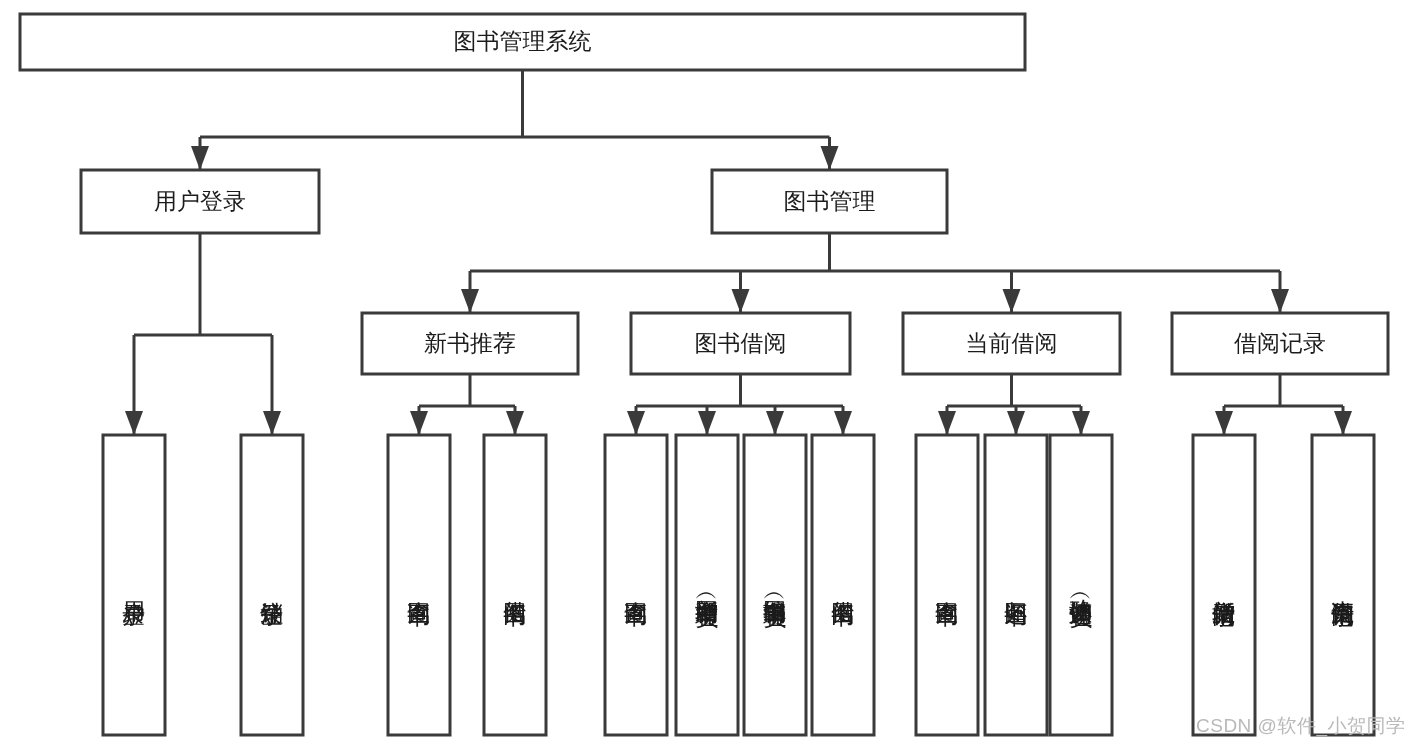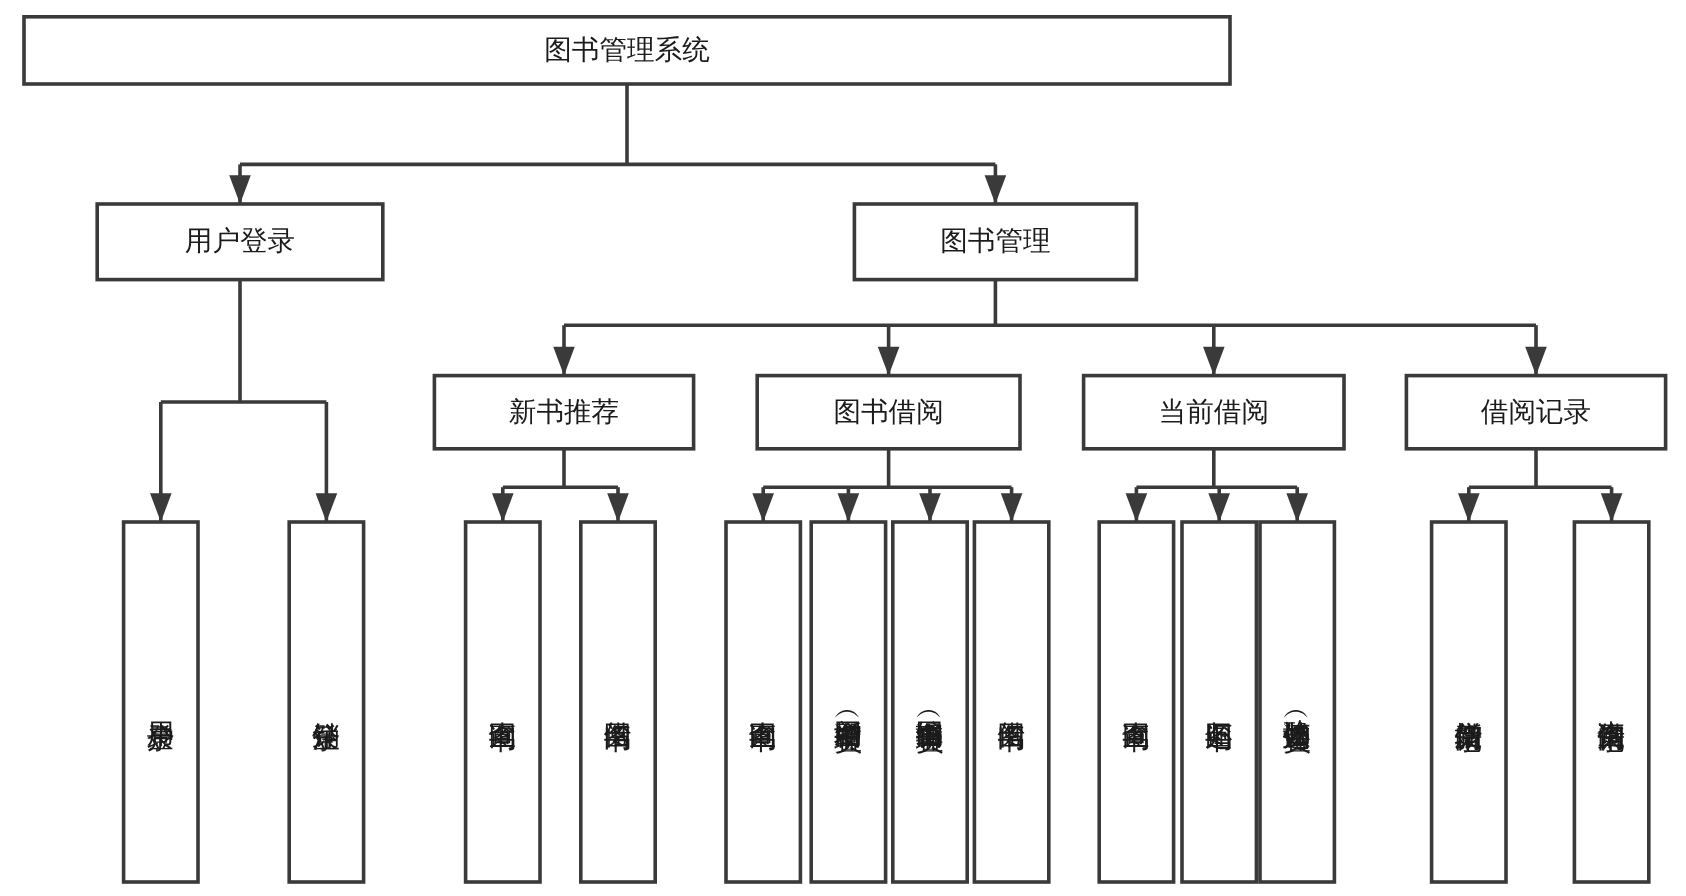--- a/index.html
+++ b/index.html
@@ -171,13 +171,14 @@
       <div class="node-label-v" style="left: 605px; top: 443px; width: 62px; height: 284px; display: flex; align-items: center; justify-content: center;">查询图书</div>
       <div class="node-label-v" style="left: 676px; top: 443px; width: 62px; height: 284px; display: flex; align-items: center; justify-content: center;">新增图书（管理员）</div>
       <div class="node-label-v" style="left: 744px; top: 443px; width: 62px; height: 284px; display: flex; align-items: center; justify-content: center;">编辑图书（管理员）</div>
       <div class="node-label-v" style="left: 812px; top: 443px; width: 62px; height: 284px; display: flex; align-items: center; justify-content: center;">借阅图书</div>
       <div class="node-label-v" style="left: 916px; top: 443px; width: 62px; height: 284px; display: flex; align-items: center; justify-content: center;">查询图书</div>
       <div class="node-label-v" style="left: 985px; top: 443px; width: 62px; height: 284px; display: flex; align-items: center; justify-content: center;">归还图书</div>
       <div class="node-label-v" style="left: 1050px; top: 443px; width: 62px; height: 284px; display: flex; align-items: center; justify-content: center;">确认归还（管理员）</div>
       <div class="node-label-v" style="left: 1193px; top: 443px; width: 62px; height: 284px; display: flex; align-items: center; justify-content: center;">新增借阅记录</div>
       <div class="node-label-v" style="left: 1312px; top: 443px; width: 62px; height: 284px; display: flex; align-items: center; justify-content: center;">查询借阅记录</div>
     </div>
+  <div class="watermark" style="left: 1196px; top: 713px; color: rgb(185, 185, 185);">CSDN @软件_小贺同学</div>
 </div>
 
 </body></html>

